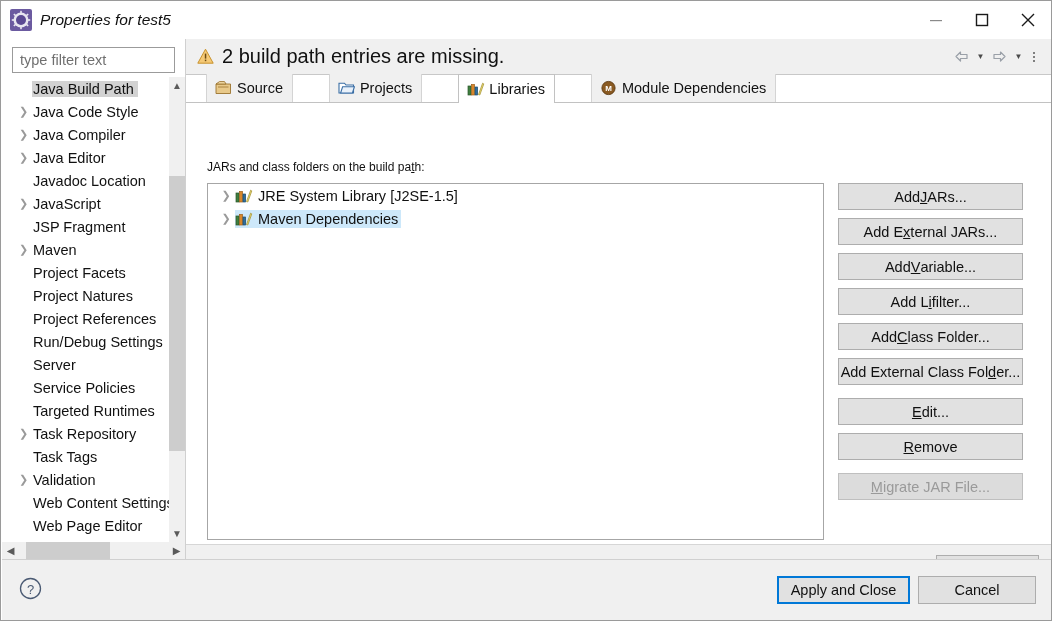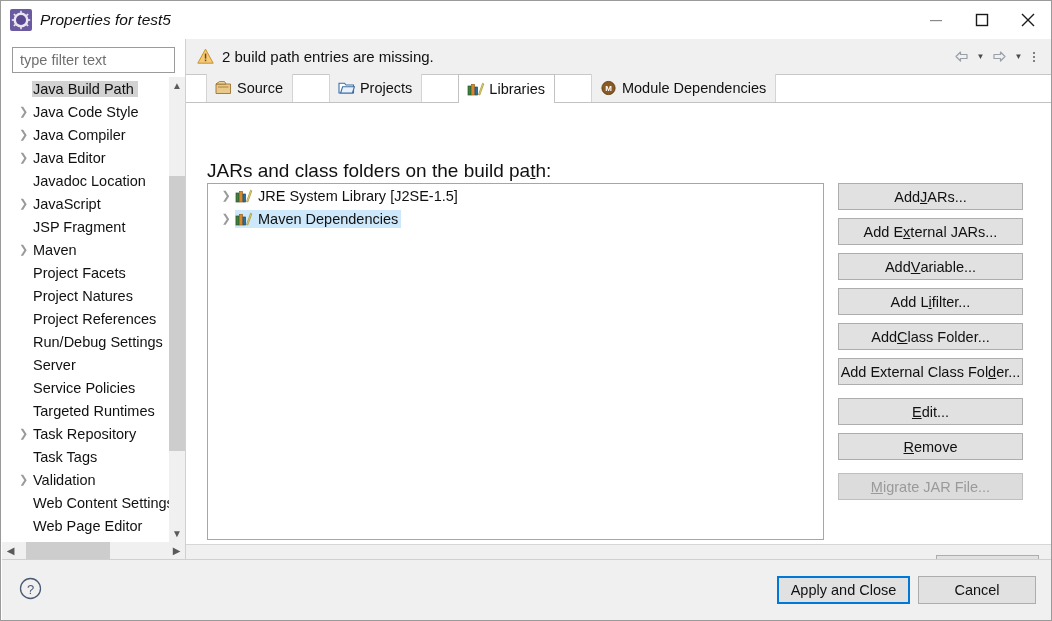--- a/index.html
+++ b/index.html
@@ -136,21 +136,21 @@
   }
   .msgbar {
     position: absolute; left: 0; top: 0;
     width: 865px; height: 36px;
     background: #f0f0f0;
     border-bottom: 1px solid #c8c8c8;
     display: flex; align-items: center;
   }
   .msgbar .warnicon { margin-left: 11px; width: 17px; height: 17px; flex: none; }
   .msgbar .msgtext {
-    margin-left: 8px; font-size: 15px; color: #111; white-space: nowrap;
+    margin-left: 8px; font-size: 20px; color: #111; white-space: nowrap;
   }
   .msgbar .navs {
     margin-left: auto; margin-right: 11px;
     display: flex; align-items: center; gap: 3px;
   }
   .navbtn {
     width: 19px; height: 19px;
     display: flex; align-items: center; justify-content: center;
   }
   .navcaret {
@@ -202,21 +202,21 @@
   }
   .tab .ticon { width: 17px; height: 16px; margin-right: 5px; flex: none; }
 
   .panelbody {
     position: absolute; left: 0; top: 64px;
     width: 865px; height: 456px;
     background: #ffffff;
   }
   .bodylabel {
     position: absolute; left: 21px; top: 57px;
-    font-size: 19px; color: #111;
+    font-size: 12px; color: #111;
   }
   .u { text-decoration: underline; }
 
   .listbox {
     position: absolute; left: 21px; top: 80px;
     width: 617px; height: 357px;
     background: #ffffff;
     border: 1px solid #a6a6a6;
     overflow: hidden;
   }

